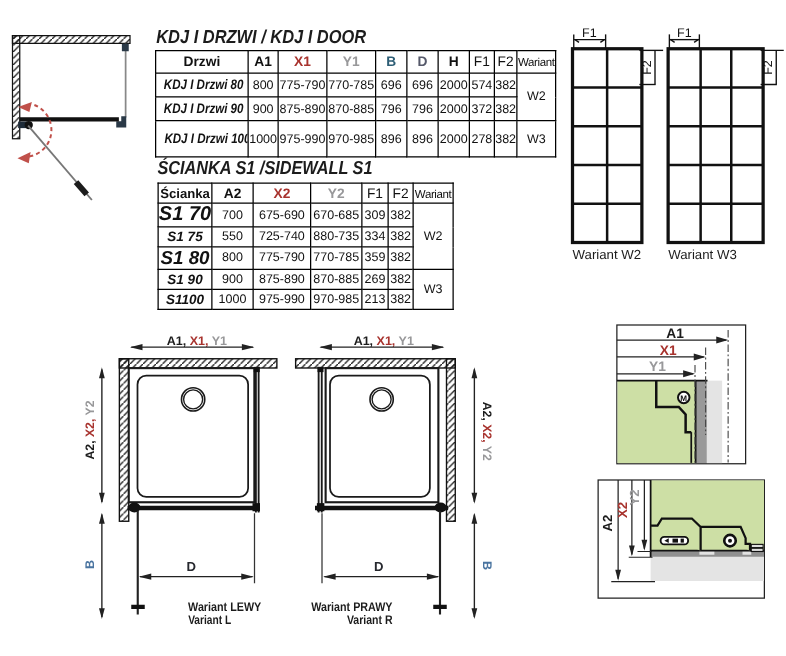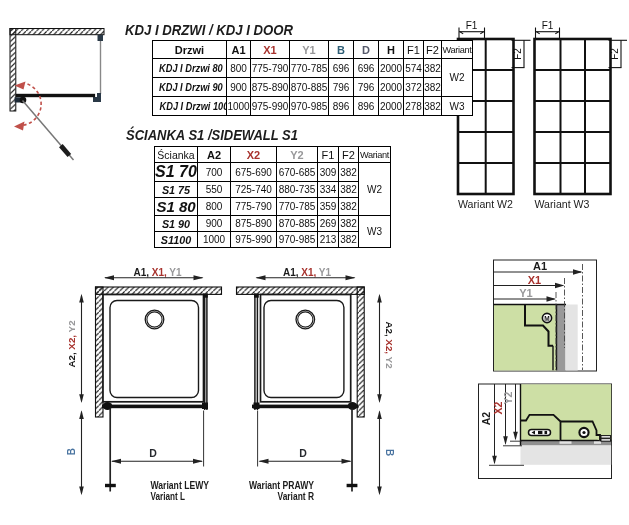--- a/index.html
+++ b/index.html
@@ -1,20 +1,20 @@
 <!DOCTYPE html>
 <html><head>
 <meta charset="utf-8">
 <style>
 html,body{margin:0;padding:0;background:#fff;}
 #page{position:relative;width:629px;height:525px;background:#fff;overflow:hidden;
   font-family:"Liberation Sans",sans-serif;}
 .title{position:absolute;font-weight:bold;font-style:italic;color:#1c1c1c;white-space:nowrap;
   transform-origin:0 0;}
-table{border-collapse:collapse;table-layout:fixed;position:absolute;background:#fff;margin-left:28px;}
+table{border-collapse:collapse;table-layout:fixed;position:absolute;background:#fff;}
 td,th{border:1px solid #000;padding:0;text-align:center;vertical-align:middle;
   font-family:"Liberation Sans",sans-serif;color:#111;overflow:hidden;white-space:nowrap;}
 .rt{color:#a8332e;}
 .gy{color:#98989a;}
 .bl{color:#2d5d75;}
 .dd{color:#55596a;}
 .rowh{font-weight:bold;font-style:italic;}
 .rowh b{display:inline-block;transform:scaleX(0.84);transform-origin:50% 50%;font-size:11px;font-weight:bold;white-space:nowrap;}
 svg{position:absolute;left:0;top:0;}
 </style>
@@ -346,21 +346,21 @@
  <td class="rowh"><b>KDJ I Drzwi 90</b></td>
           <td>900</td>
           <td>875-890</td>
           <td>870-885</td>
           <td>796</td>
           <td>796</td>
           <td>2000</td>
           <td>372</td>
           <td>382</td>
 </tr>
-<tr style="height:19px;">
+<tr style="height:29px;">
  <td class="rowh"><b>KDJ I Drzwi 100</b></td>
           <td>1000</td>
           <td>975-990</td>
           <td>970-985</td>
           <td>896</td>
           <td>896</td>
           <td>2000</td>
           <td>278</td>
           <td>382</td>
           <td>W3</td>
@@ -375,21 +375,21 @@
         <col style="width:43px">
         <col style="width:33px">
         <col style="width:46px">
         <col style="width:41px">
         <col style="width:21px">
         <col style="width:20px">
         <col style="width:32px">
       </colgroup>
 <tbody>
         <tr style="height:16px;font-size:11px;">
- <td style="font-weight:normal;font-size:10.5px">Ścianka</td>
+ <td style="font-weight:bold;font-size:10.5px">Ścianka</td>
           <td style="font-weight:bold">A2</td>
  <td style="font-weight:bold" class="rt">X2</td>
           <td style="font-weight:bold" class="gy">Y2</td>
  <td>F1</td>
           <td>F2</td>
           <td style="font-size:9.2px;letter-spacing:-0.3px">Wariant</td>
 </tr>
 <tr style="height:16px;">
  <td class="rowh" style="font-size:16px">S1 70</td>
           <td>700</td>

